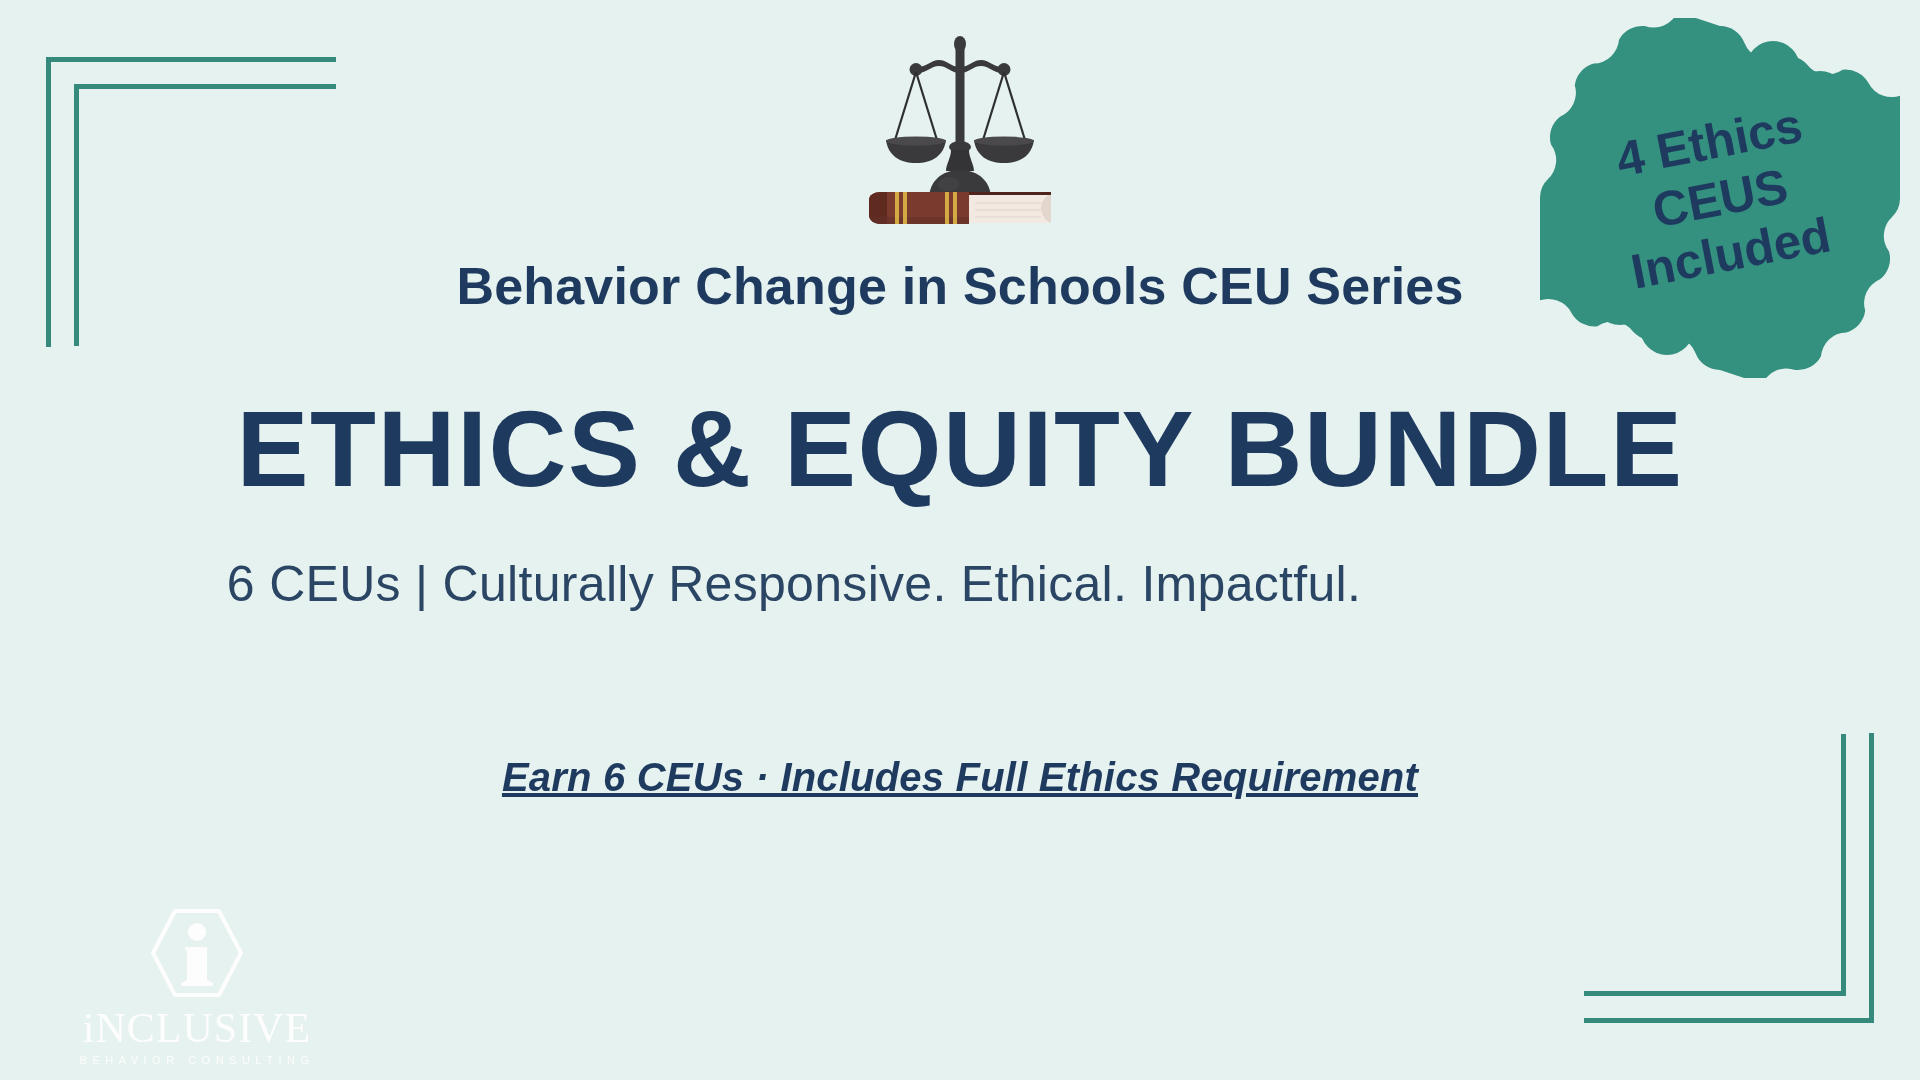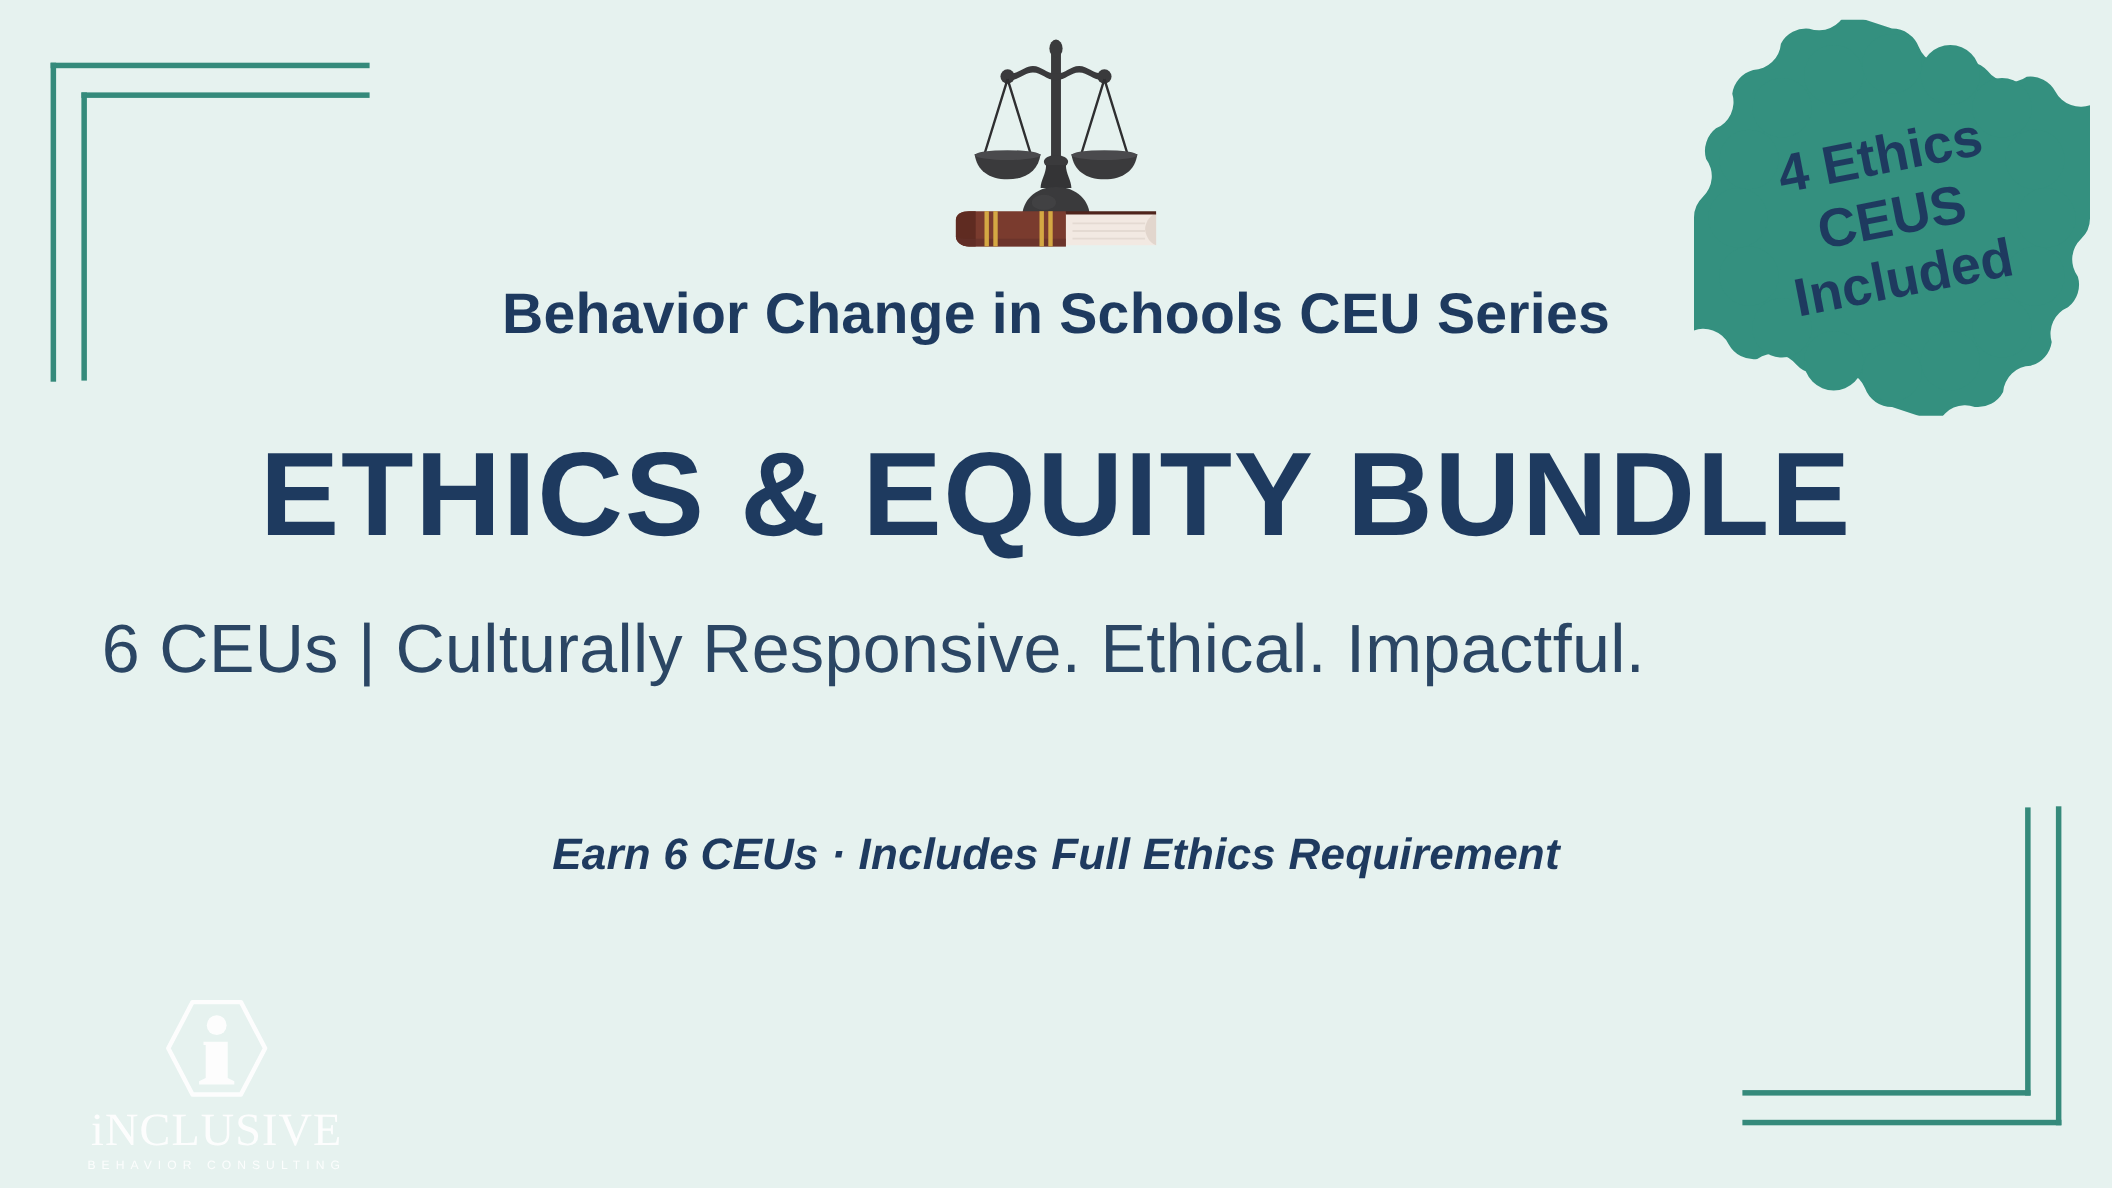--- a/index.html
+++ b/index.html
@@ -86,38 +86,39 @@
     letter-spacing: 1.5px;
     line-height: 1.06;
     white-space: nowrap;
   }
   #tagline {
     position: absolute;
     top: 555px;
     left: 0;
     width: 1588px;
     text-align: center;
-    font-size: 62px;
+    font-size: 50px;
     font-weight: normal;
     color: #2b4664;
     letter-spacing: 0.3px;
     white-space: nowrap;
   }
   #cta-line {
     position: absolute;
     top: 755px;
     left: 0;
     width: 1920px;
     text-align: center;
     font-size: 40px;
     font-weight: bold;
     font-style: italic;
     color: #1e3a5f;
     letter-spacing: 0.2px;
     white-space: nowrap;
+    text-decoration: underline;
   }
 
   
   #badge {
     position: absolute;
     left: 1540px;
     top: 18px;
     width: 360px;
     height: 360px;
   }

